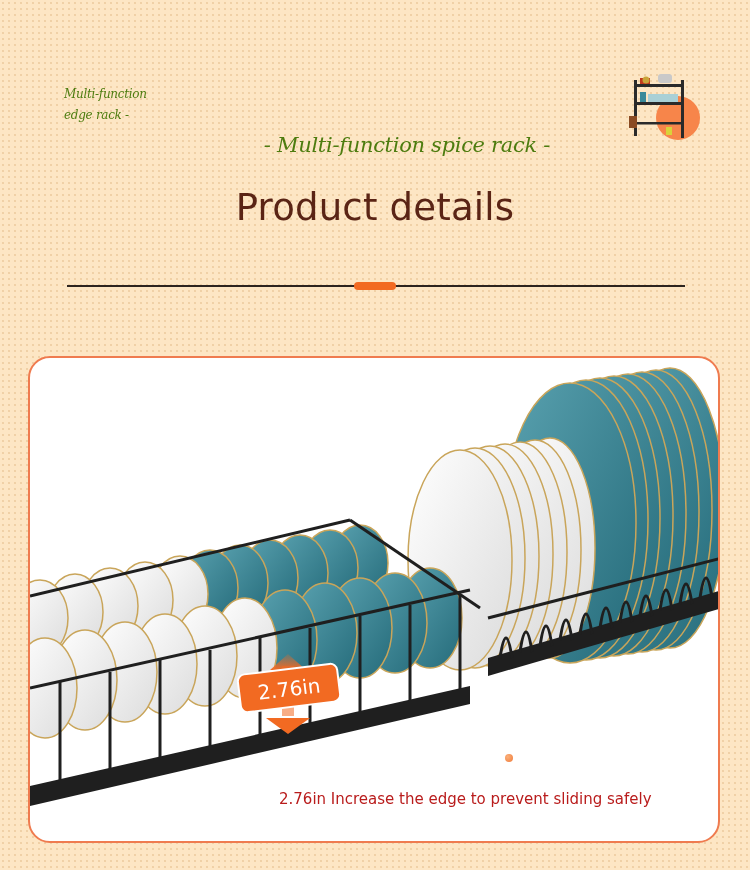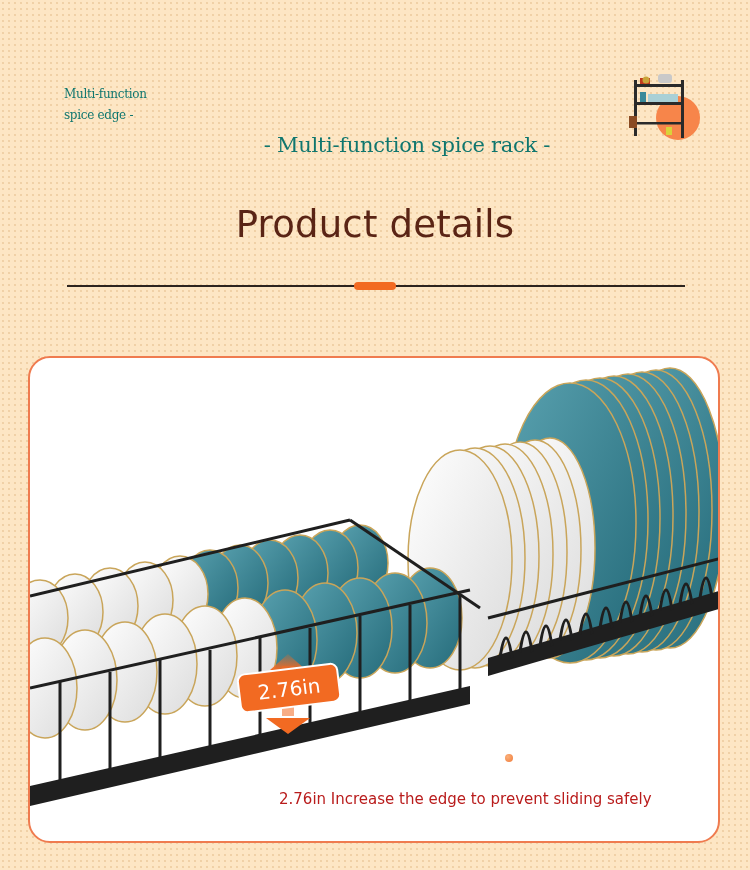--- a/index.html
+++ b/index.html
@@ -5,40 +5,40 @@
   html, body { margin: 0; padding: 0; }
   body {
     width: 750px; height: 870px; overflow: hidden; position: relative;
     background-color: #fde6c4;
     background-image: radial-gradient(circle, rgba(214,168,110,0.35) 0.9px, transparent 1.2px);
     background-size: 6px 6px;
     font-family: "DejaVu Sans", sans-serif;
   }
   .script {
     font-family: "DejaVu Serif", serif;
-    color: #0f766e;
+    font-style: italic;
+    color: #4d7c0f;
     letter-spacing: -0.3px;
   }
   .corner-label {
     position: absolute; left: 64px; top: 84px;
     font-size: 12px; line-height: 21px;
   }
   .thumb {
     position: absolute; left: 626px; top: 72px; width: 76px; height: 70px;
   }
   .subtitle {
     position: absolute; left: 0; width: 750px; top: 133px; text-align: center;
     font-size: 21px;
     padding-left: 32px;
   }
   .title {
     position: absolute; left: 0; width: 750px; top: 186px; text-align: center;
     font-family: "DejaVu Sans", sans-serif; font-size: 37px; color: #5a2415;
     letter-spacing: 0.2px;
-    margin-top: 17px;
   }
   .divider {
     position: absolute; left: 67px; top: 285px; width: 618px; height: 2px; background: #2d2520;
   }
   .divider-accent {
     position: absolute; left: 354px; top: 282px; width: 42px; height: 8px;
     background: #f26a22; border-radius: 4px;
   }
   .card {
     position: absolute; left: 28px; top: 356px; width: 692px; height: 487px;
@@ -61,21 +61,21 @@
   }
   .feature-desc {
     position: absolute; left: 249px; top: 432px; font-size: 15px; color: #b91c1c;
   }
 </style>
 </head>
 <body>
 
 <div class="corner-label script">
   <div>Multi-function</div>
-  <div>spice edge -</div>
+  <div>edge rack -</div>
 </div>
 
 <div class="thumb">
   <svg width="76" height="70" viewBox="0 0 76 70">
     <circle cx="52" cy="46" r="22" fill="#f7854a"></circle>
     <rect x="8" y="12" width="50" height="3" fill="#2a2a2a"></rect>
     <rect x="8" y="30" width="50" height="3" fill="#2a2a2a"></rect>
     <rect x="8" y="50" width="50" height="2.5" fill="#2a2a2a"></rect>
     <rect x="8" y="8" width="3" height="56" fill="#2a2a2a"></rect>
     <rect x="55" y="8" width="3" height="58" fill="#2a2a2a"></rect>

